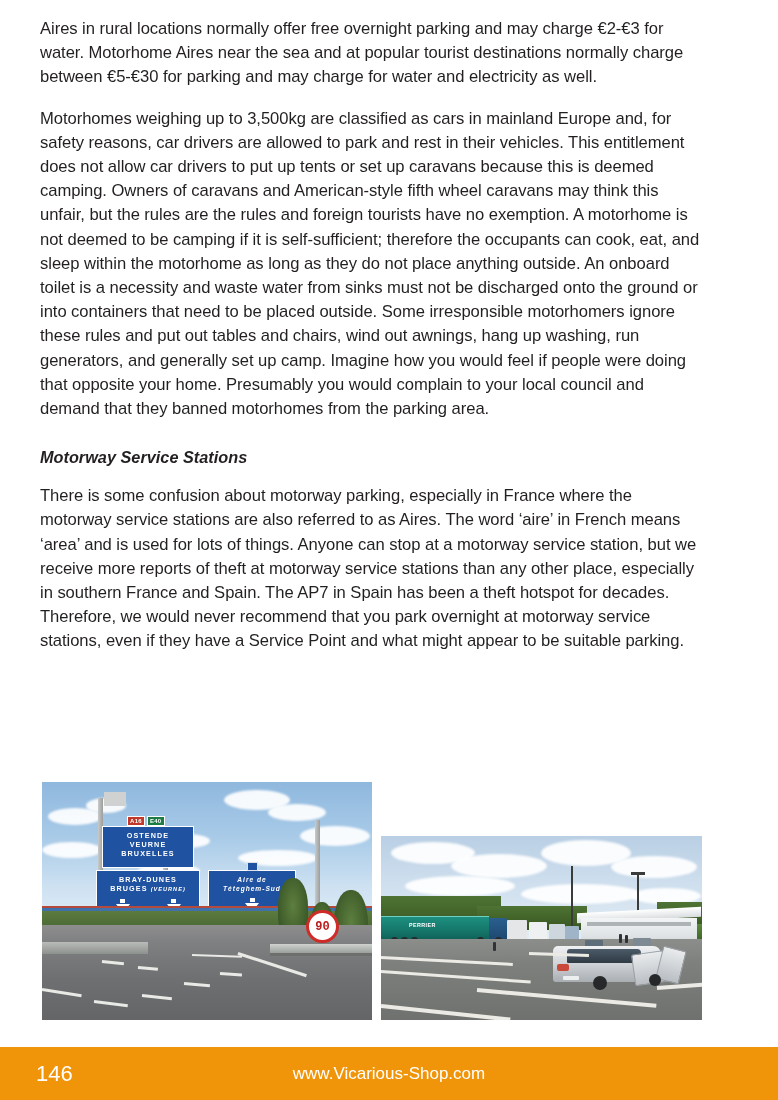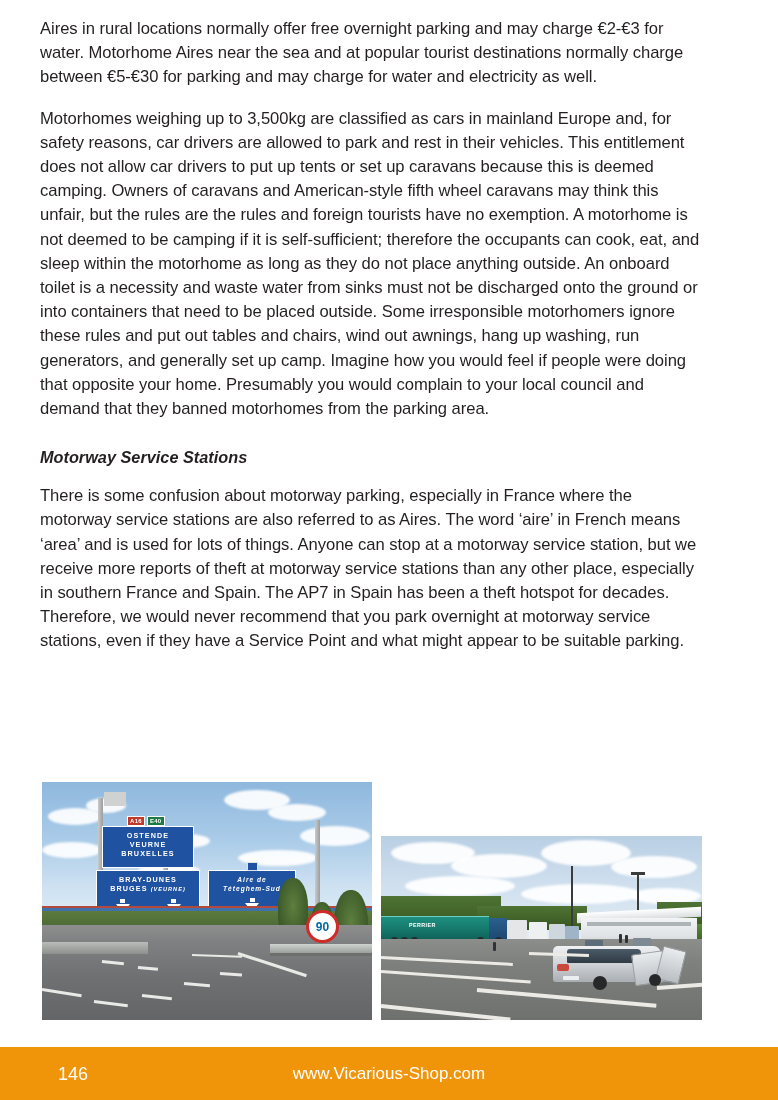--- a/index.html
+++ b/index.html
@@ -173,25 +173,26 @@
     margin: 1px auto 0 auto;
   }
   .arrow-stem {
     width: 5px; height: 5px; background: #ffffff; margin: 0 auto;
   }
   .speed-sign {
     position: absolute;
     border-radius: 50%;
     background: #ffffff;
     border: 3px solid #cf2b27;
-    color: #0369a1;
+    color: #b91c1c;
     font-weight: bold;
     display: flex;
     align-items: center;
     justify-content: center;
+    font-family: Liberation Mono, monospace;
   }
   .lane-dash {
     position: absolute;
     background: #e9e9e6;
     transform-origin: left center;
   }
   .barrier {
     position: absolute;
     background: linear-gradient(#cfd2d0, #9aa09c);
   }
@@ -284,25 +285,25 @@
   .footer {
     position: absolute;
     left: 0;
     bottom: 0;
     width: 778px;
     height: 53px;
     background: #F0940A;
   }
   .footer-page-num {
     position: absolute;
-    left: 58px;
+    left: 36px;
     top: 50%;
     transform: translateY(-50%);
     color: #ffffff;
-    font-size: 18px;
+    font-size: 22px;
   }
   .footer-url {
     position: absolute;
     left: 0;
     top: 50%;
     transform: translateY(-50%);
     width: 778px;
     text-align: center;
     color: #ffffff;
     font-size: 17px;

